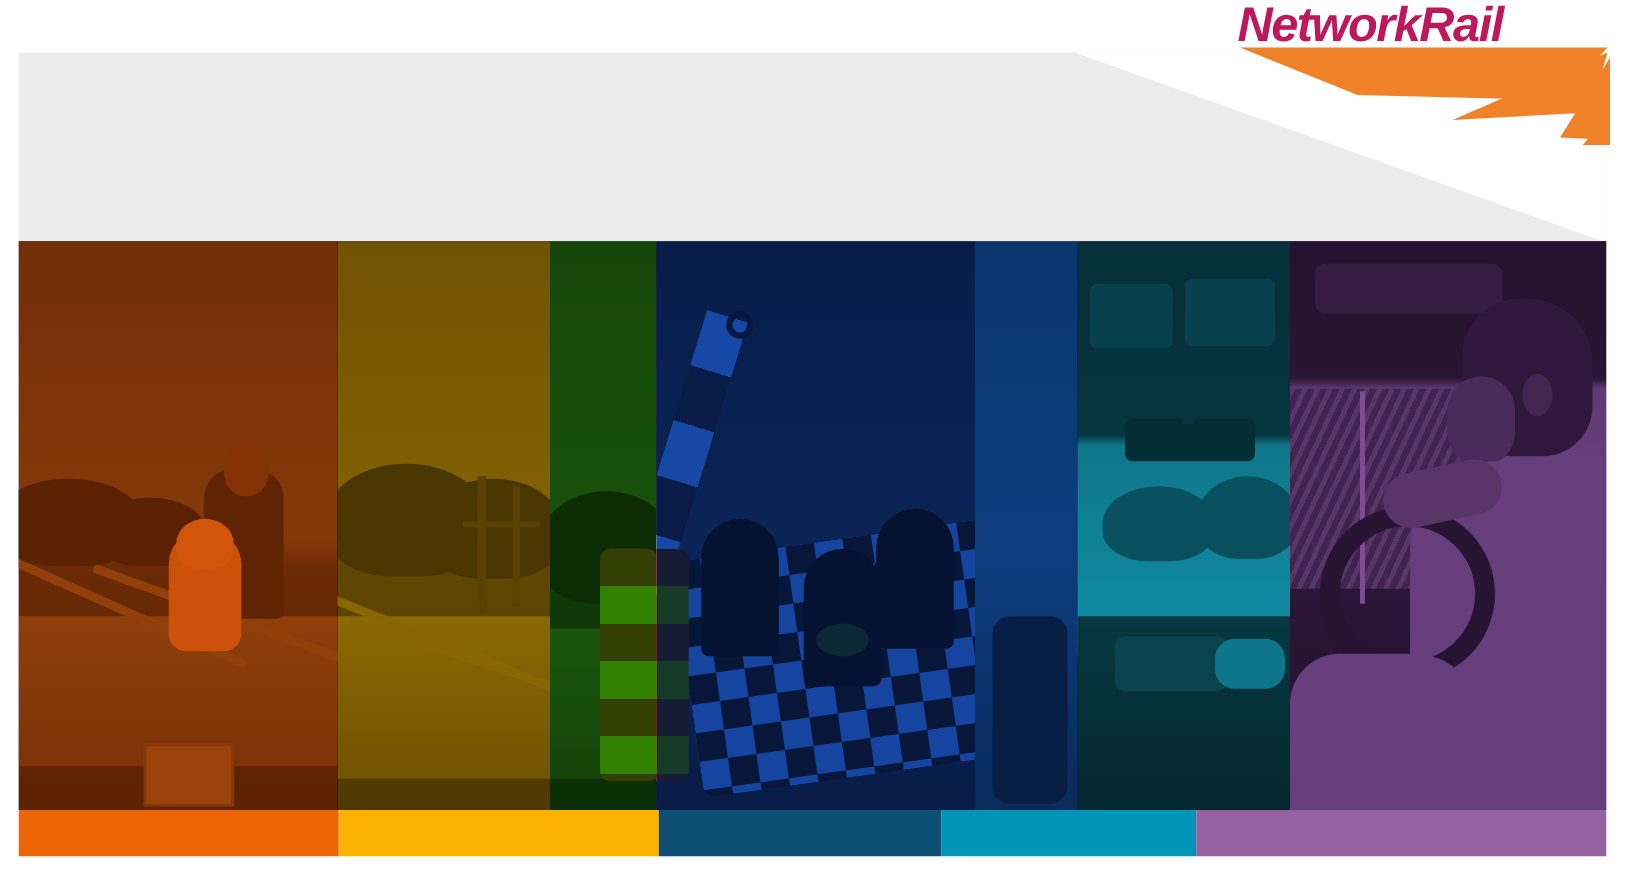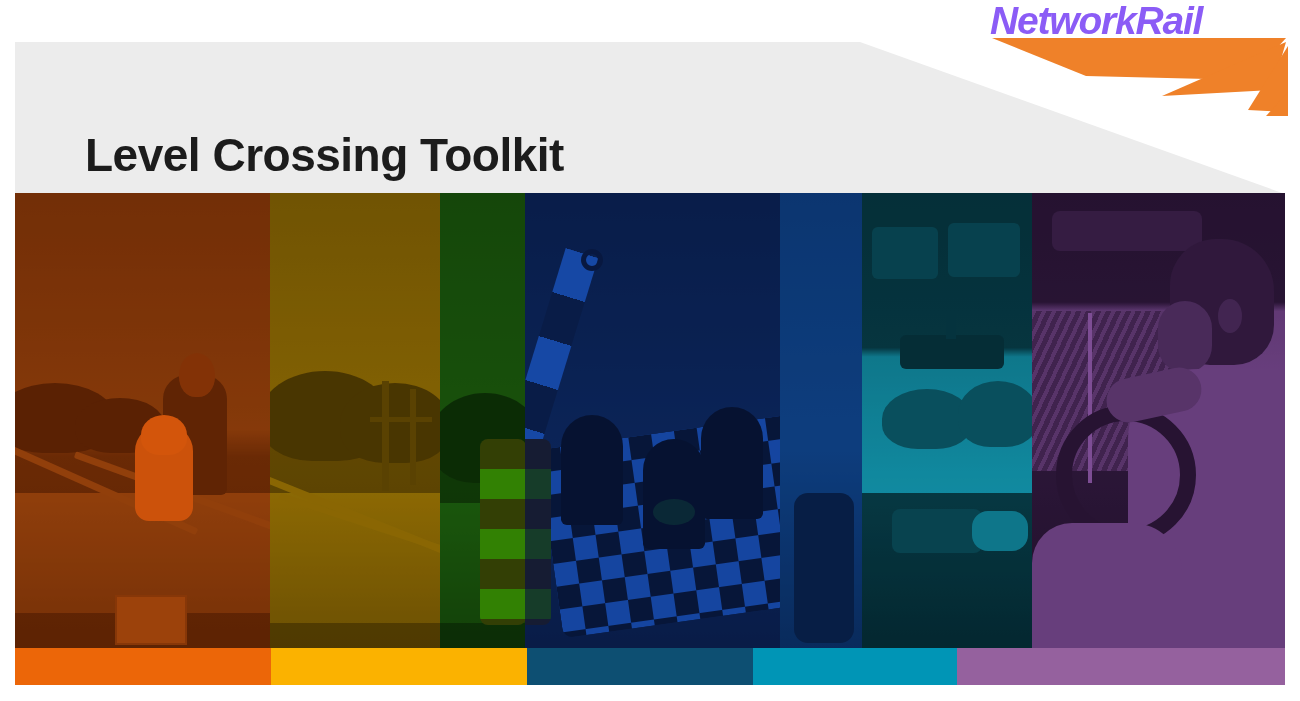--- a/index.html
+++ b/index.html
@@ -46,21 +46,21 @@
     width: 300px; height: 115px;
   }
   .logo-wordmark {
     position: absolute;
     left: 0; top: 0;
     width: 300px; height: 42px;
     font-size: 39px;
     font-weight: bold;
     font-style: italic;
     letter-spacing: -1.2px;
-    color: #8b5cf6;
+    color: #be185d;
     white-space: nowrap;
     line-height: 42px;
   }
   .logo-tracks {
     position: absolute;
     left: 0; top: 36px;
     width: 300px; height: 80px;
   }
 
   
@@ -105,21 +105,20 @@
 </style>
 </head>
 <body>
 
 <div class="slide">
 
   <div class="header-band">
     <svg class="header-diagonal" viewBox="0 0 420 151" preserveAspectRatio="none">
       <polygon points="0,0 420,0 420,151 420,151 0,14" fill="#ffffff" opacity="0"></polygon>
     </svg>
-    <div class="page-title">Level Crossing Toolkit</div>
   </div>
 
   <svg style="position:absolute;left:860px;top:42px;width:425px;height:152px;" viewBox="0 0 425 152" preserveAspectRatio="none">
     <polygon points="0,0 425,0 425,152" fill="#ffffff"></polygon>
   </svg>
 
   <div class="logo">
     <div class="logo-wordmark">NetworkRail</div>
     <svg class="logo-tracks" viewBox="0 0 300 80" preserveAspectRatio="none">
 

